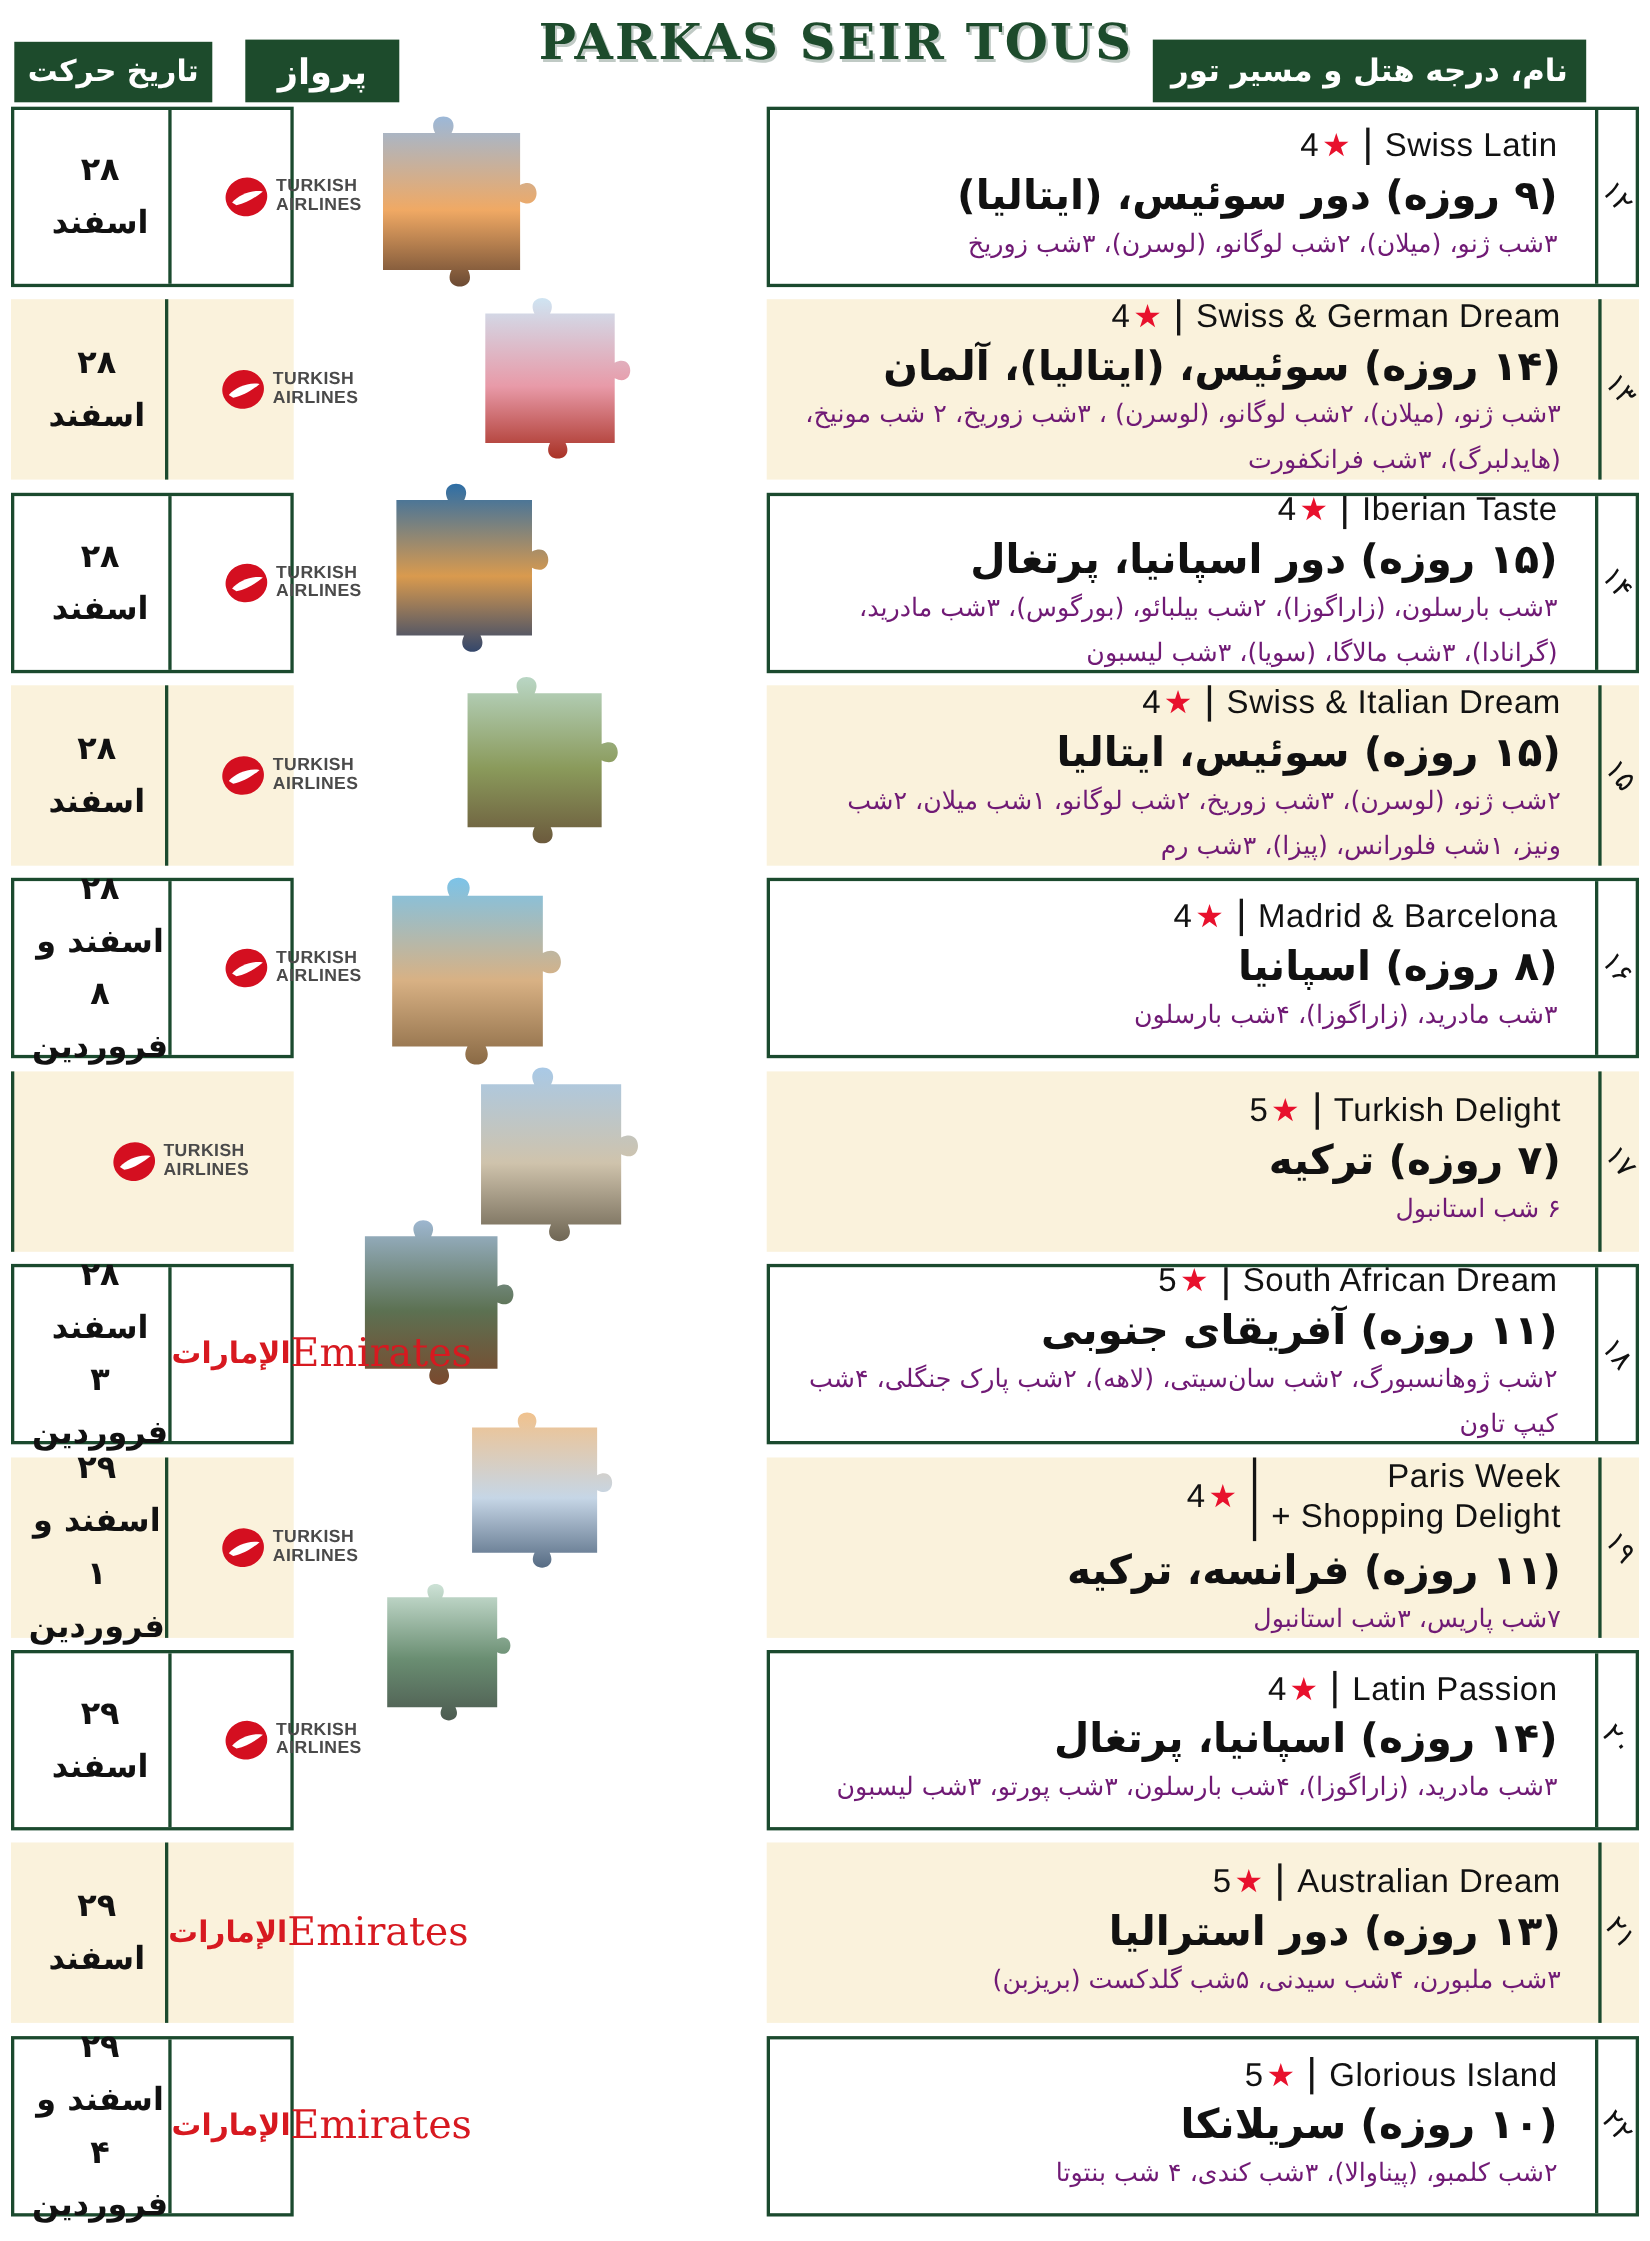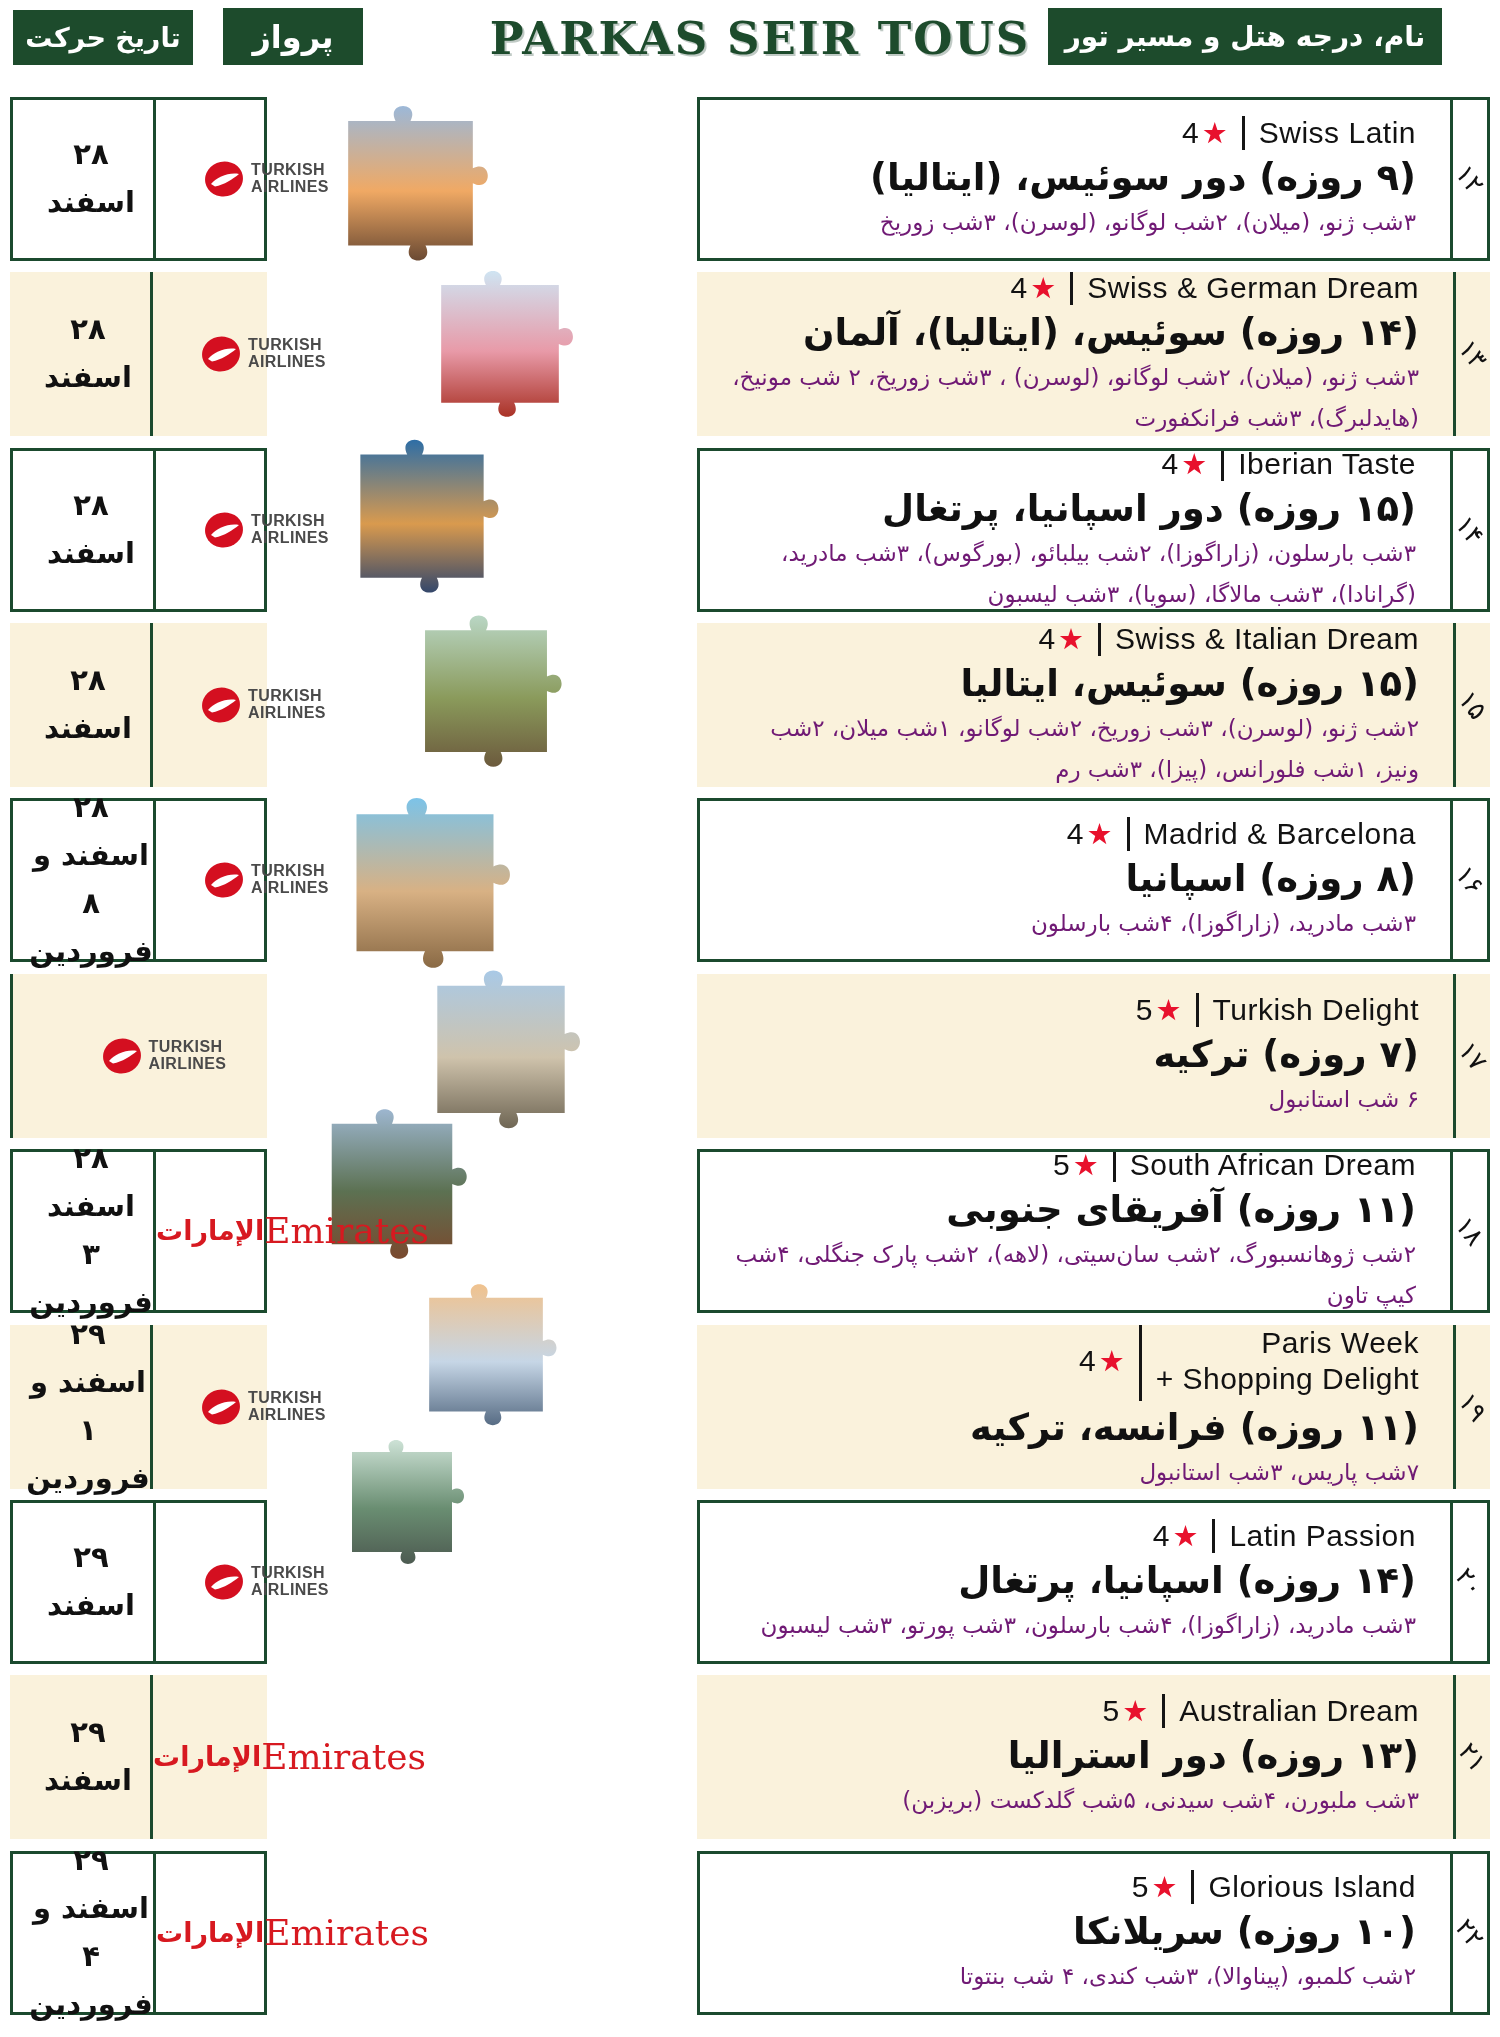--- a/index.html
+++ b/index.html
@@ -4,21 +4,21 @@
 <style>
   html,body{margin:0;padding:0;}
   body{
     width:1500px;height:2037px;position:relative;background:#ffffff;
     overflow:hidden;font-family:"Liberation Sans",sans-serif;color:#111;
   }
   
   .hdr-box{
     position:absolute;background:#1d4b2c;color:#fff;display:flex;
     align-items:center;justify-content:center;font-weight:bold;
-    font-family:"DejaVu Sans",sans-serif;direction:rtl;
+    font-family:"DejaVu Sans",sans-serif;direction:rtl;margin-top:28px;
   }
   #hdr-date{left:13px;top:10px;width:180px;height:55px;font-size:27px;}
   #hdr-flight{left:223px;top:8px;width:140px;height:57px;font-size:32px;}
   #hdr-name{left:1048px;top:8px;width:394px;height:57px;font-size:28px;}
   #main-title{
     position:absolute;left:470px;top:12px;width:580px;text-align:center;
     font-family:"DejaVu Serif",serif;font-weight:bold;font-size:45px;
     color:#1d4b2c;letter-spacing:2px;text-shadow:2px 2px 0 rgba(130,150,140,.5);
   }
   

